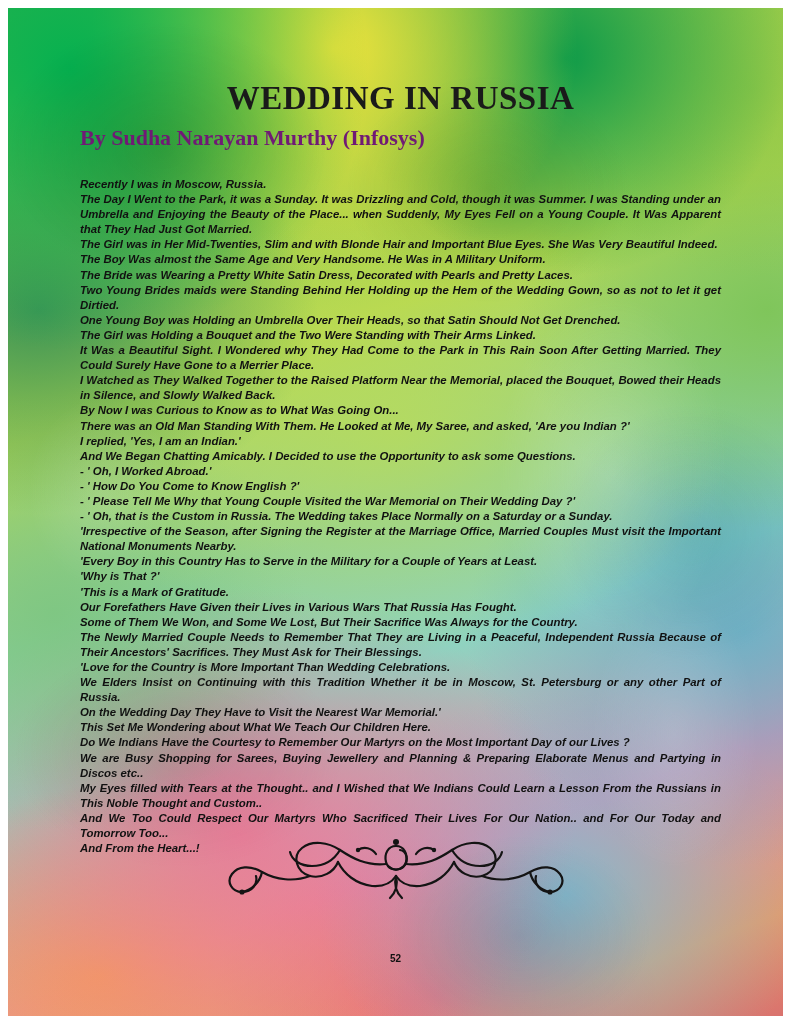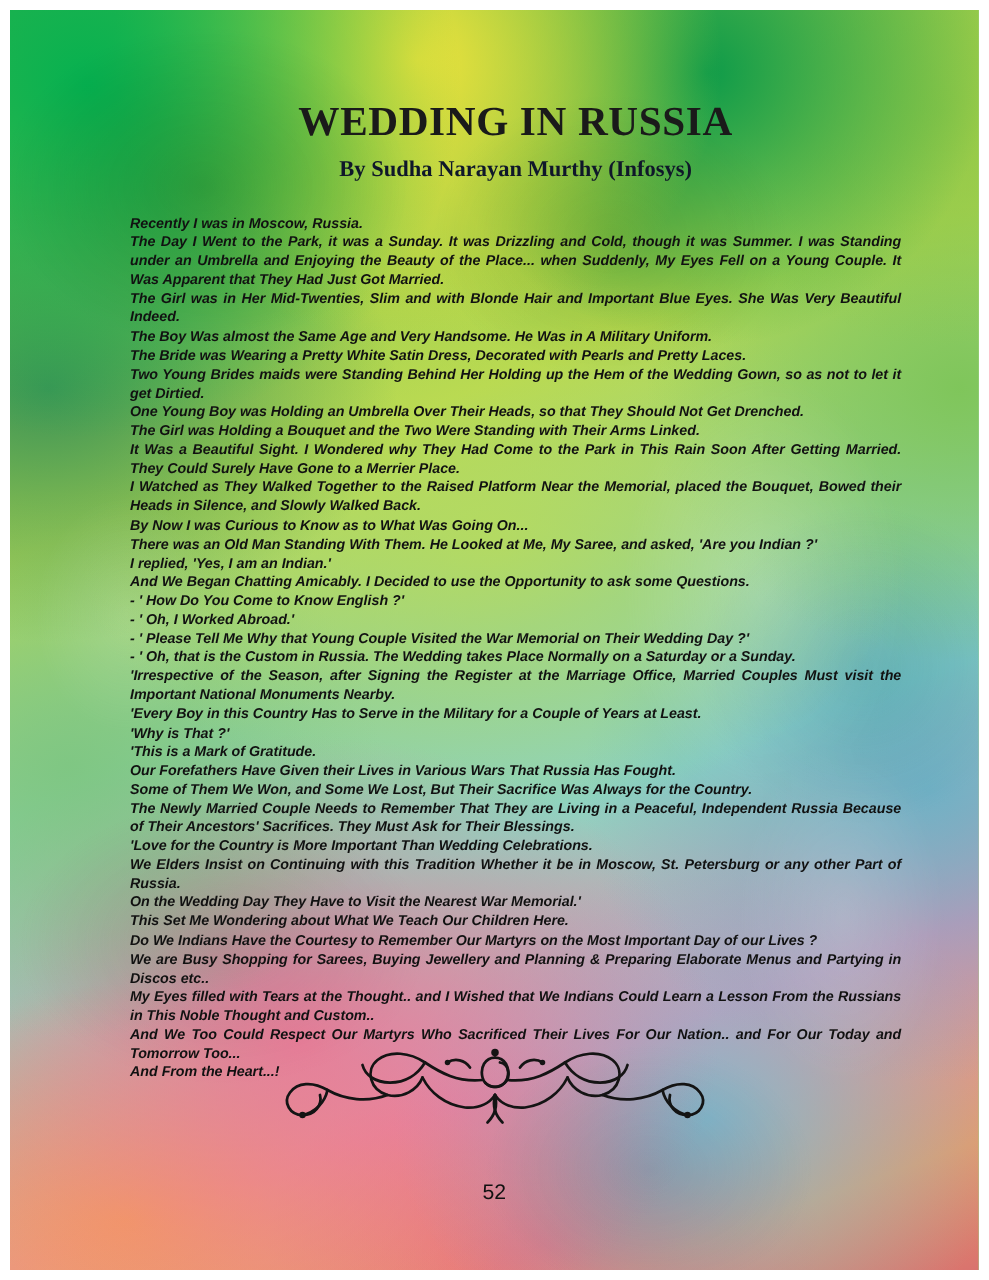--- a/index.html
+++ b/index.html
@@ -67,38 +67,36 @@
       radial-gradient(ellipse 16% 20% at 86% 72%, rgba(255,255,255,0.7) 0%, rgba(255,255,255,0) 68%),
       radial-gradient(ellipse 14% 14% at 12% 48%, rgba(255,255,255,0.6) 0%, rgba(255,255,255,0) 68%);
   }
 
   .content {
     position: relative;
     z-index: 3;
     height: 100%;
     box-sizing: border-box;
     padding: 60px 62px 0 72px;
-    margin-left: 24px;
   }
 
   .title {
     text-align: center;
     font-family: "Liberation Serif", serif;
     font-weight: bold;
     font-size: 33px;
     letter-spacing: .5px;
     color: #1a1a1a;
     margin: 12px 0 0 0;
   }
   .byline {
-    text-align: center;
     font-family: "Liberation Serif", serif;
     font-weight: bold;
-    font-size: 18px;
-    color: #0f172a;
+    font-size: 22px;
+    color: #701a75;
     margin: 8px 0 0 0;
   }
 
   .body-text {
     margin-top: 26px;
     font-size: 11.4px;
     font-weight: bold;
     line-height: 15.1px;
     color: #111111;
     text-align: justify;
@@ -120,22 +118,22 @@
     display: flex;
     justify-content: center;
     z-index: 3;
   }
   .page-number {
     position: absolute;
     left: 0;
     right: 0;
     bottom: 52px;
     text-align: center;
-    font-size: 17px;
-    font-weight: normal;
+    font-size: 10px;
+    font-weight: bold;
     color: #111;
     z-index: 3;
   }
 </style>
 </head>
 <body>
 
 <div class="page">
   <div class="canvas">
     <div class="bg-layer bg-base"></div>
@@ -146,30 +144,30 @@
       <h1 class="title">WEDDING IN RUSSIA</h1>
       <div class="byline">By Sudha  Narayan Murthy (Infosys)</div>
 
       <div class="body-text">
         <p>Recently I was in Moscow, Russia.</p>
         <p class="justified">The Day I Went to the Park, it was a Sunday. It was Drizzling and Cold, though it was Summer. I was Standing under an Umbrella and Enjoying the Beauty of the Place... when Suddenly, My Eyes Fell on a Young Couple. It Was Apparent that They Had Just Got Married.</p>
         <p class="justified">The Girl was in Her Mid-Twenties, Slim and with Blonde Hair and Important Blue Eyes. She Was Very Beautiful Indeed.</p>
         <p>The Boy Was almost the Same Age and Very Handsome. He Was in A Military Uniform.</p>
         <p>The Bride was Wearing a Pretty White Satin Dress, Decorated with Pearls and Pretty Laces.</p>
         <p class="justified">Two Young Brides maids were Standing Behind Her Holding up the Hem of the Wedding Gown, so as not to let it get Dirtied.</p>
-        <p>One Young Boy was Holding an Umbrella Over Their Heads, so that They Should Not Get Drenched.</p>
+        <p>One Young Boy was Holding an Umbrella Over Their Heads, so that Satin Should Not Get Drenched.</p>
         <p>The Girl was Holding a Bouquet and the Two Were Standing with Their Arms Linked.</p>
         <p class="justified">It Was a Beautiful Sight. I  Wondered why They Had Come to the Park in This Rain Soon After Getting Married. They Could Surely Have Gone to a Merrier Place.</p>
         <p class="justified">I Watched as They Walked Together to the Raised Platform Near the Memorial, placed the Bouquet, Bowed their Heads in Silence, and Slowly Walked Back.</p>
         <p>By Now I was  Curious to Know as to What Was Going On...</p>
         <p>There was an Old Man Standing With Them. He Looked at Me, My Saree, and asked, 'Are you Indian ?'</p>
         <p>I replied, 'Yes, I am an Indian.'</p>
         <p>And We Began Chatting Amicably. I Decided to use the Opportunity to ask some Questions.</p>
+        <p> - ' Oh, I Worked Abroad.'</p>
         <p> - ' How Do You Come to Know English ?'</p>
-        <p> - ' Oh, I Worked Abroad.'</p>
         <p> - ' Please Tell Me Why that Young Couple Visited the War Memorial on Their Wedding Day ?'</p>
         <p> - ' Oh, that is the Custom in Russia. The Wedding takes Place Normally on a Saturday or a Sunday.</p>
         <p class="justified">'Irrespective of the Season, after Signing the Register at the Marriage Office, Married Couples Must visit the Important National Monuments Nearby.</p>
         <p>'Every Boy in this Country Has to Serve in the Military for a Couple of Years at Least.</p>
         <p> 'Why is That ?'</p>
         <p> 'This is a Mark of Gratitude.</p>
         <p>Our Forefathers Have Given their Lives in Various Wars That Russia Has Fought.</p>
         <p>Some of Them We Won, and Some We Lost, But Their Sacrifice Was Always for the Country.</p>
         <p class="justified">The Newly Married Couple Needs to Remember That They are Living in a Peaceful, Independent Russia Because of Their Ancestors' Sacrifices. They Must Ask for Their Blessings.</p>
         <p>'Love for the Country is More Important Than Wedding Celebrations.</p>

